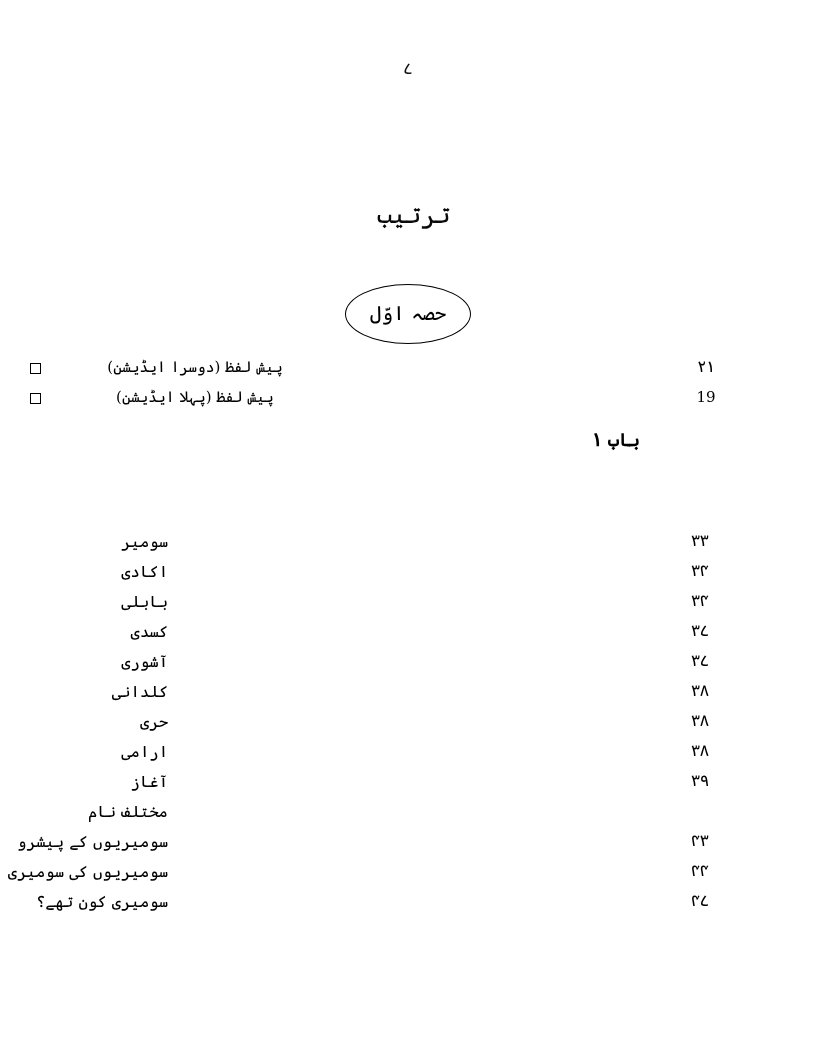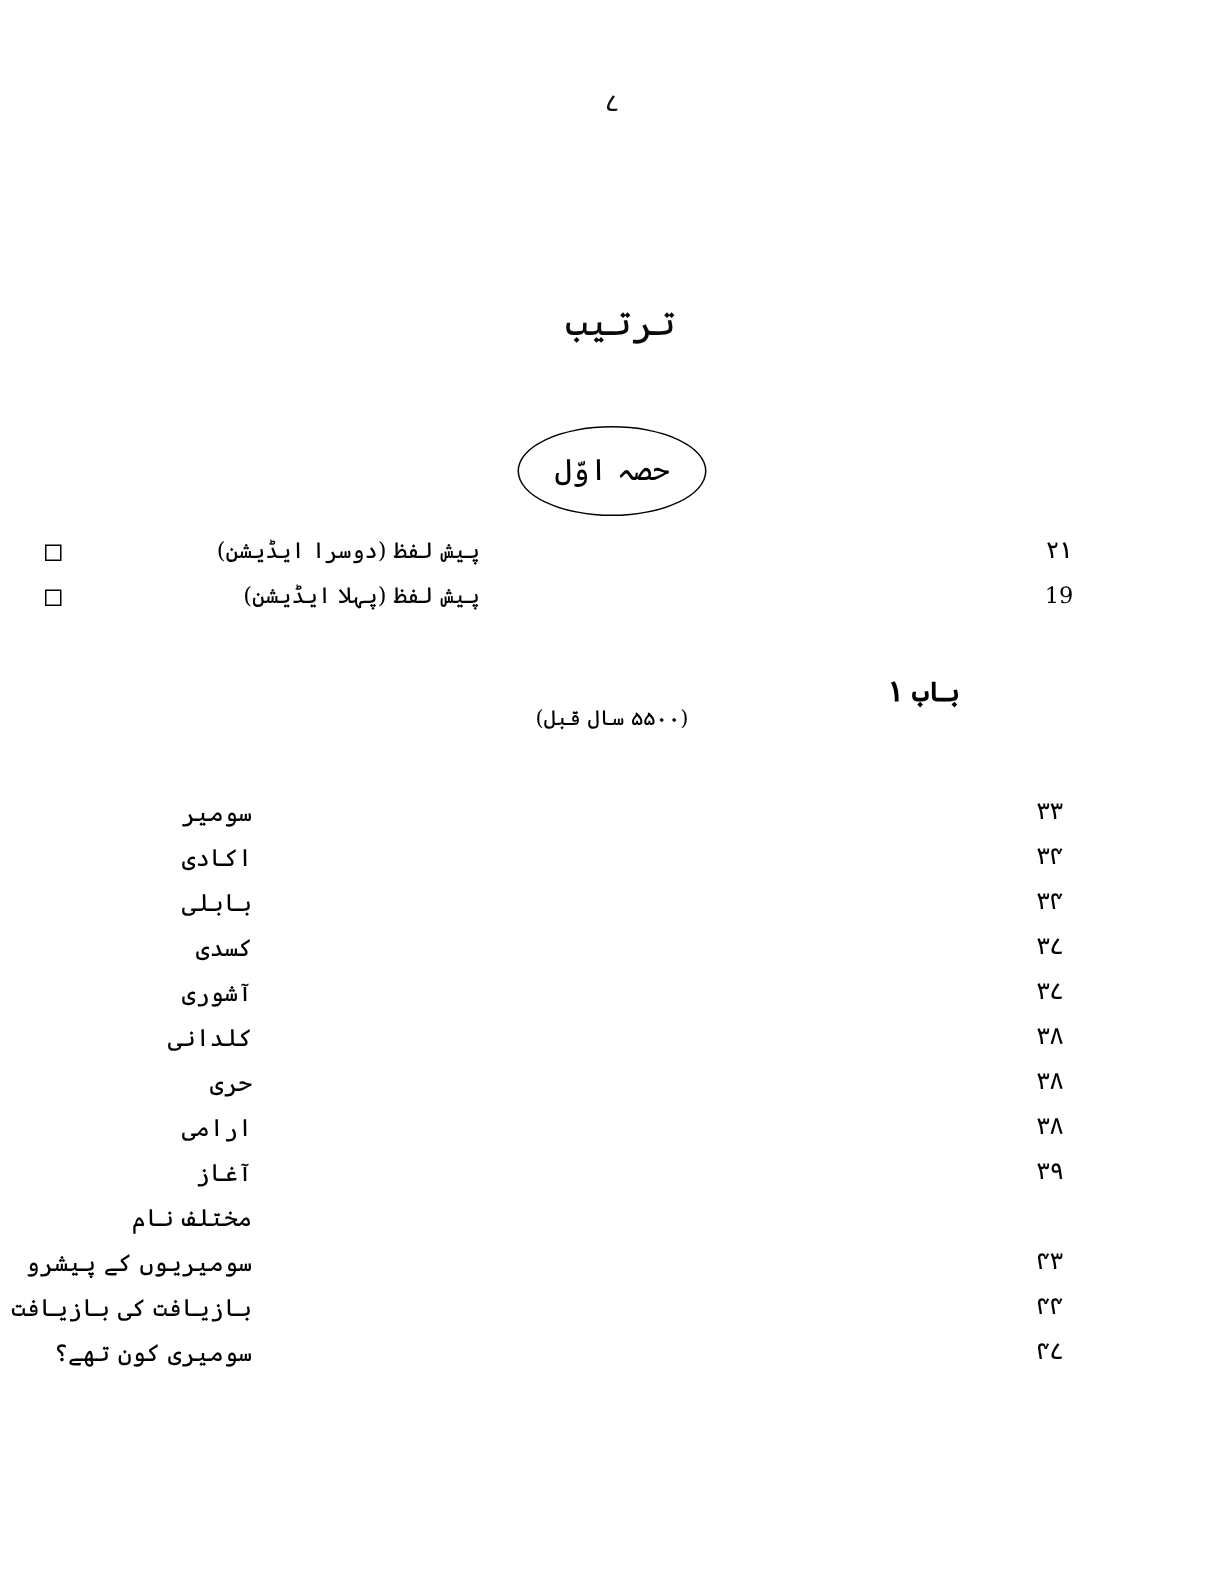--- a/index.html
+++ b/index.html
@@ -81,41 +81,41 @@
   .fm-page {
     width: 220px;
     text-align: center;
     font-size: 15px;
   }
   .fm-spacer {
     flex: 1 1 auto;
   }
   .fm-title {
     width: 250px;
-    text-align: right;
+    text-align: center;
     font-size: 15px;
     padding-right: 0;
   }
   .fm-bullet {
     width: 70px;
     text-align: center;
   }
   .fm-bullet .sq {
     display: inline-block;
     width: 9px;
     height: 9px;
     border: 1.4px solid #000;
     background: #fff;
     vertical-align: middle;
   }
 
   
   .chapter-label {
     position: absolute;
-    top: 450px;
+    top: 429px;
     right: 176px;
     font-size: 18px;
     font-weight: bold;
     letter-spacing: 1px;
   }
 
   
   .chapter-subject {
     position: absolute;
     top: 462px;
@@ -190,21 +190,20 @@
       <div class="fm-spacer"></div>
       <div class="fm-title">پیش لفظ (پہلا ایڈیشن)</div>
       <div class="fm-bullet"><span class="sq"></span></div>
     </div>
 
   </div>
 
   <div class="chapter-label">باب ۱</div>
 
   <div class="chapter-subject">
-    <div class="subject-sub">(۵۵۰۰ سال قبل)</div>
   </div>
 
   <div class="toc">
 
     <div class="toc-row">
       <div class="toc-page">۳۳</div>
       <div class="toc-gap"></div>
       <div class="rtl-right">سومیر</div>
     </div>
 
@@ -263,21 +262,21 @@
 
     <div class="toc-row">
       <div class="toc-page">۴۳</div>
       <div class="toc-gap"></div>
       <div class="rtl-right">سومیریوں کے پیشرو</div>
     </div>
 
     <div class="toc-row">
       <div class="toc-page">۴۴</div>
       <div class="toc-gap"></div>
-      <div class="rtl-right">بازیافت کی بازیافت</div>
+      <div class="rtl-right">سومیریوں کی سومیری</div>
     </div>
 
     <div class="toc-row">
       <div class="toc-page">۴۷</div>
       <div class="toc-gap"></div>
       <div class="rtl-right">سومیری کون تھے؟</div>
     </div>
 
   </div>
 

